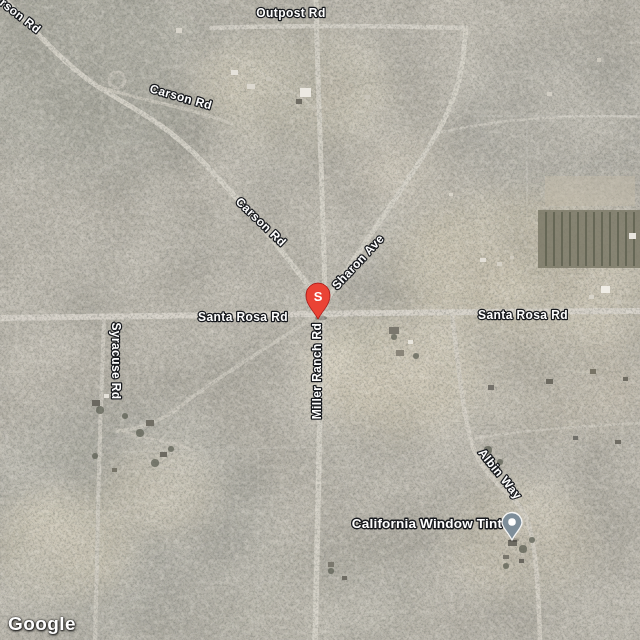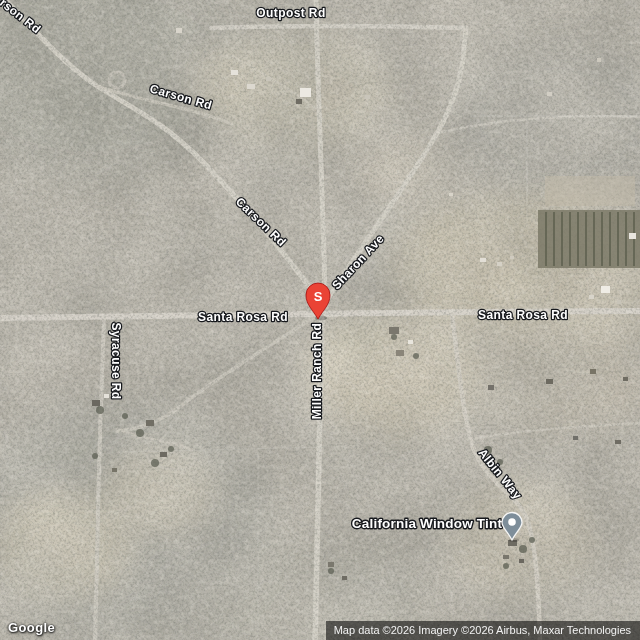--- a/index.html
+++ b/index.html
@@ -7,21 +7,21 @@
     font-family:"Liberation Sans",sans-serif;background:#b7b3a9;}
   .map-wrap svg{display:block;}
   .roadlabel{font-family:"Liberation Sans",sans-serif;font-size:12px;font-weight:bold;
     fill:#ffffff;stroke:#17191d;stroke-width:2.5px;paint-order:stroke fill;
     stroke-linejoin:round;text-anchor:middle;dominant-baseline:central;letter-spacing:.4px;}
   .poilabel{font-family:"Liberation Sans",sans-serif;font-size:13.5px;font-weight:bold;
     fill:#ffffff;stroke:#17191d;stroke-width:2.8px;paint-order:stroke fill;
     stroke-linejoin:round;text-anchor:middle;dominant-baseline:central;letter-spacing:.2px;}
   .marker-letter{font-family:"Liberation Sans",sans-serif;font-size:13px;font-weight:bold;
     fill:#ffffff;text-anchor:middle;dominant-baseline:central;}
-  .google-logo{position:absolute;left:8px;bottom:5px;color:#fff;font-size:13px;
+  .google-logo{position:absolute;left:8px;bottom:5px;color:#fff;font-size:19px;
     font-weight:bold;letter-spacing:.4px;
     text-shadow:0 0 2px rgba(0,0,0,.9),0 1px 3px rgba(0,0,0,.7),1px 1px 2px rgba(0,0,0,.6);}
   .attribution{position:absolute;right:0;bottom:0;height:19px;line-height:19px;
     padding:0 9px 0 8px;background:rgba(0,0,0,.55);color:#f2f2f2;font-size:11px;
     white-space:nowrap;}
 </style>
 </head>
 <body>
 
 <div class="map-wrap">
@@ -188,14 +188,13 @@
     </g>
 
     <g>
       <ellipse cx="321" cy="318" rx="6" ry="2.4" fill="#000" opacity=".25"></ellipse>
       <path d="M318 319 C 312.5 309.5 306 304.5 306 295 A 12 12 0 1 1 330 295 C 330 304.5 323.5 309.5 318 319 Z" stroke="#A50E0E" stroke-width=".8" fill="#EA4335"></path>
       <text class="marker-letter" x="318" y="296">S</text>
     </g>
   </svg>
 
   <div class="google-logo">Google</div>
-  <div class="attribution">Map data ©2026 Imagery ©2026 Airbus, Maxar Technologies</div>
 </div>
 
 </body></html>

